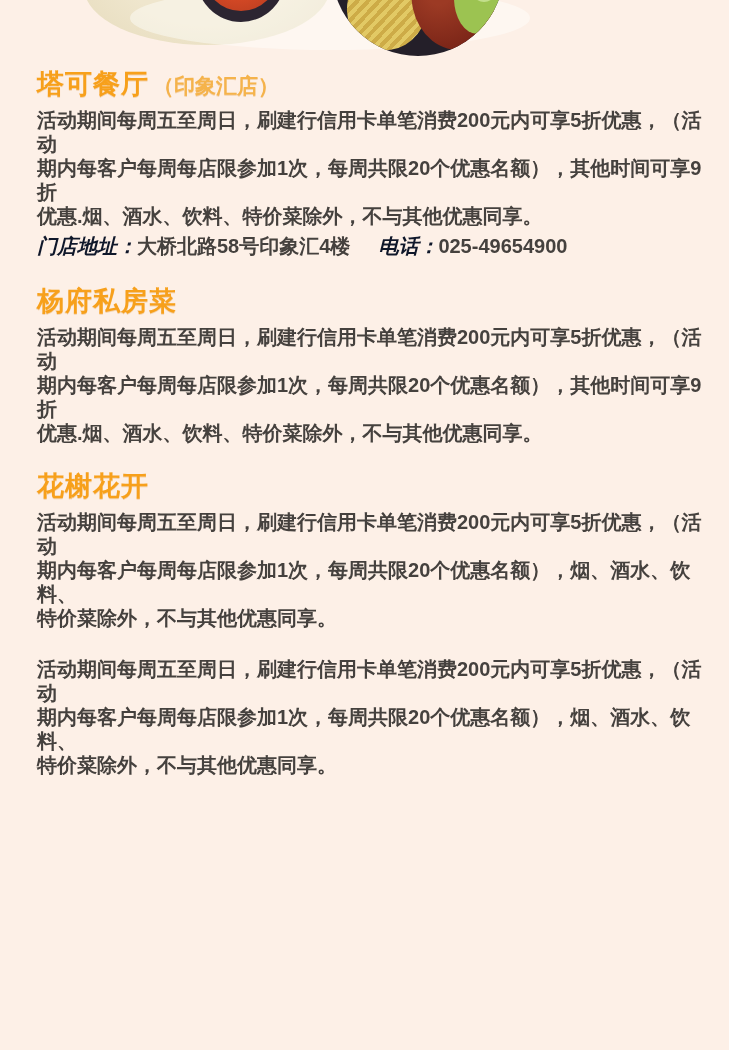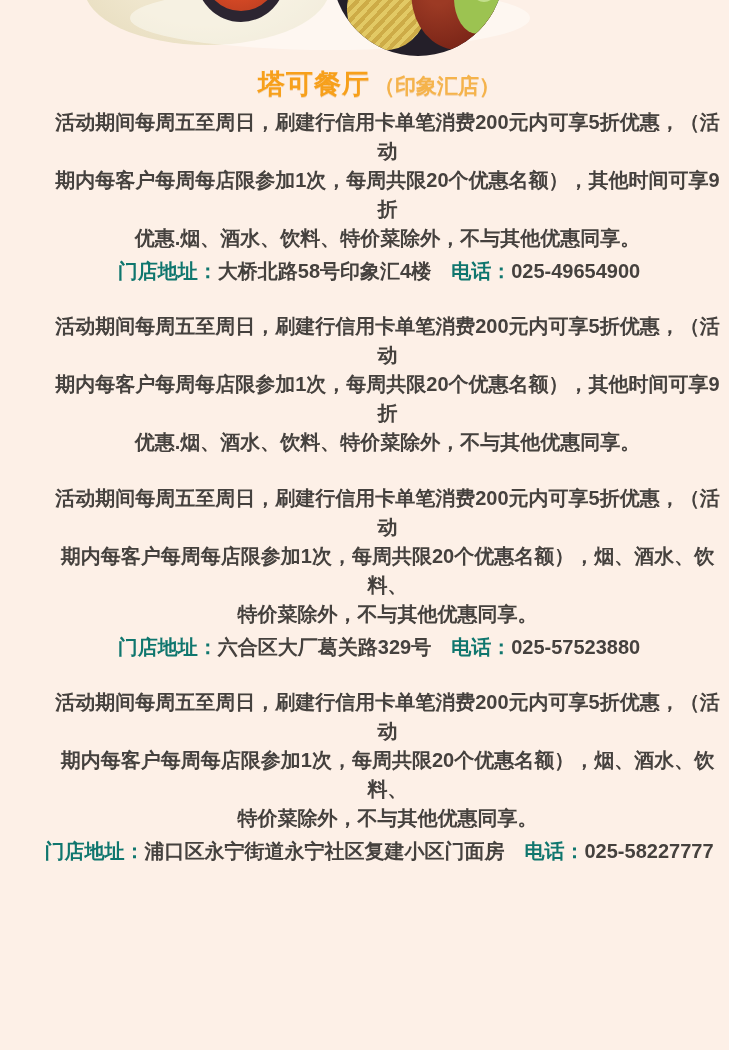--- a/index.html
+++ b/index.html
@@ -2,21 +2,20 @@
 <html><head>
 <meta charset="utf-8">
 <style>
   html,body { margin:0; padding:0; }
   .page {
     position:relative;
     width:729px; height:1050px;
     background:#fdf0e7;
     overflow:hidden;
     font-family:"Liberation Sans","DejaVu Sans",sans-serif;
-    text-align:center;
   }
 
   
   .hero { position:absolute; top:0; left:0; width:729px; height:70px; }
   .plate {
     position:absolute; left:84px; top:-70px; width:246px; height:115px;
     border-radius:50%;
     background:radial-gradient(ellipse at 50% 30%, #efe6cd 50%, #e6dbbc 100%);
   }
   .plate-sheen {
@@ -53,25 +52,25 @@
     position:absolute; left:138px; top:84px; width:28px; height:34px;
     border-radius:50%; background:#c3df8c;
   }
 
   
   .content { position:absolute; left:37px; top:70px; width:684px; }
   .merchant { margin:0 0 27px 0; }
   .m-title { margin:0 0 8px 0; font-size:27px; line-height:28px; font-weight:bold;
     color:#f7a01b; text-shadow:0 1px 0 rgba(214,125,0,0.25); letter-spacing:1px; }
   .m-branch { font-size:21px; color:#f5b34b; margin-left:4px; letter-spacing:0; }
-  .m-desc { margin:0 0 4px 17px; font-size:20px; line-height:29px; color:#45413e;
+  .m-desc { margin:0 0 4px 0; font-size:20px; line-height:24px; color:#45413e;
     font-weight:600; white-space:pre-line; }
   .m-addr { margin:0; font-size:20px; line-height:28px; color:#45413e; font-weight:600; }
-  .m-addr .lbl { color:#0f766e; font-weight:bold; }
-  .m-addr .phone-lbl { margin-left:20px; }
+  .m-addr .lbl { color:#0f172a; font-weight:bold;font-style:italic; }
+  .m-addr .phone-lbl { margin-left:28px; }
 </style>
 </head>
 <body>
 
 <div class="page">
 
   <div class="hero">
     <div class="plate"></div>
     <div class="plate-sheen"></div>
     <div class="bowl-sm">
@@ -89,34 +88,34 @@
 
     <section class="merchant">
       <h2 class="m-title"><span>塔可餐厅</span><span class="m-branch">（印象汇店）</span></h2>
       <p class="m-desc">活动期间每周五至周日，刷建行信用卡单笔消费200元内可享5折优惠，（活动
 期内每客户每周每店限参加1次，每周共限20个优惠名额），其他时间可享9折
 优惠.烟、酒水、饮料、特价菜除外，不与其他优惠同享。</p>
       <p class="m-addr"><span class="lbl">门店地址：</span><span>大桥北路58号印象汇4楼</span><span class="lbl phone-lbl">电话：</span><span>025-49654900</span></p>
     </section>
 
     <section class="merchant">
+      <h2 class="m-title"><span>杨府私房菜</span><span class="m-branch"></span></h2>
       <p class="m-desc">活动期间每周五至周日，刷建行信用卡单笔消费200元内可享5折优惠，（活动
 期内每客户每周每店限参加1次，每周共限20个优惠名额），其他时间可享9折
 优惠.烟、酒水、饮料、特价菜除外，不与其他优惠同享。</p>
     </section>
 
     <section class="merchant">
+      <h2 class="m-title"><span>花榭花开</span><span class="m-branch"></span></h2>
       <p class="m-desc">活动期间每周五至周日，刷建行信用卡单笔消费200元内可享5折优惠，（活动
 期内每客户每周每店限参加1次，每周共限20个优惠名额），烟、酒水、饮料、
 特价菜除外，不与其他优惠同享。</p>
-      <p class="m-addr"><span class="lbl">门店地址：</span><span>六合区大厂葛关路329号</span><span class="lbl phone-lbl">电话：</span><span>025-57523880</span></p>
     </section>
 
     <section class="merchant">
       <p class="m-desc">活动期间每周五至周日，刷建行信用卡单笔消费200元内可享5折优惠，（活动
 期内每客户每周每店限参加1次，每周共限20个优惠名额），烟、酒水、饮料、
 特价菜除外，不与其他优惠同享。</p>
-      <p class="m-addr"><span class="lbl">门店地址：</span><span>浦口区永宁街道永宁社区复建小区门面房</span><span class="lbl phone-lbl">电话：</span><span>025-58227777</span></p>
     </section>
 
 
   </div>
 </div>
 
 </body></html>

